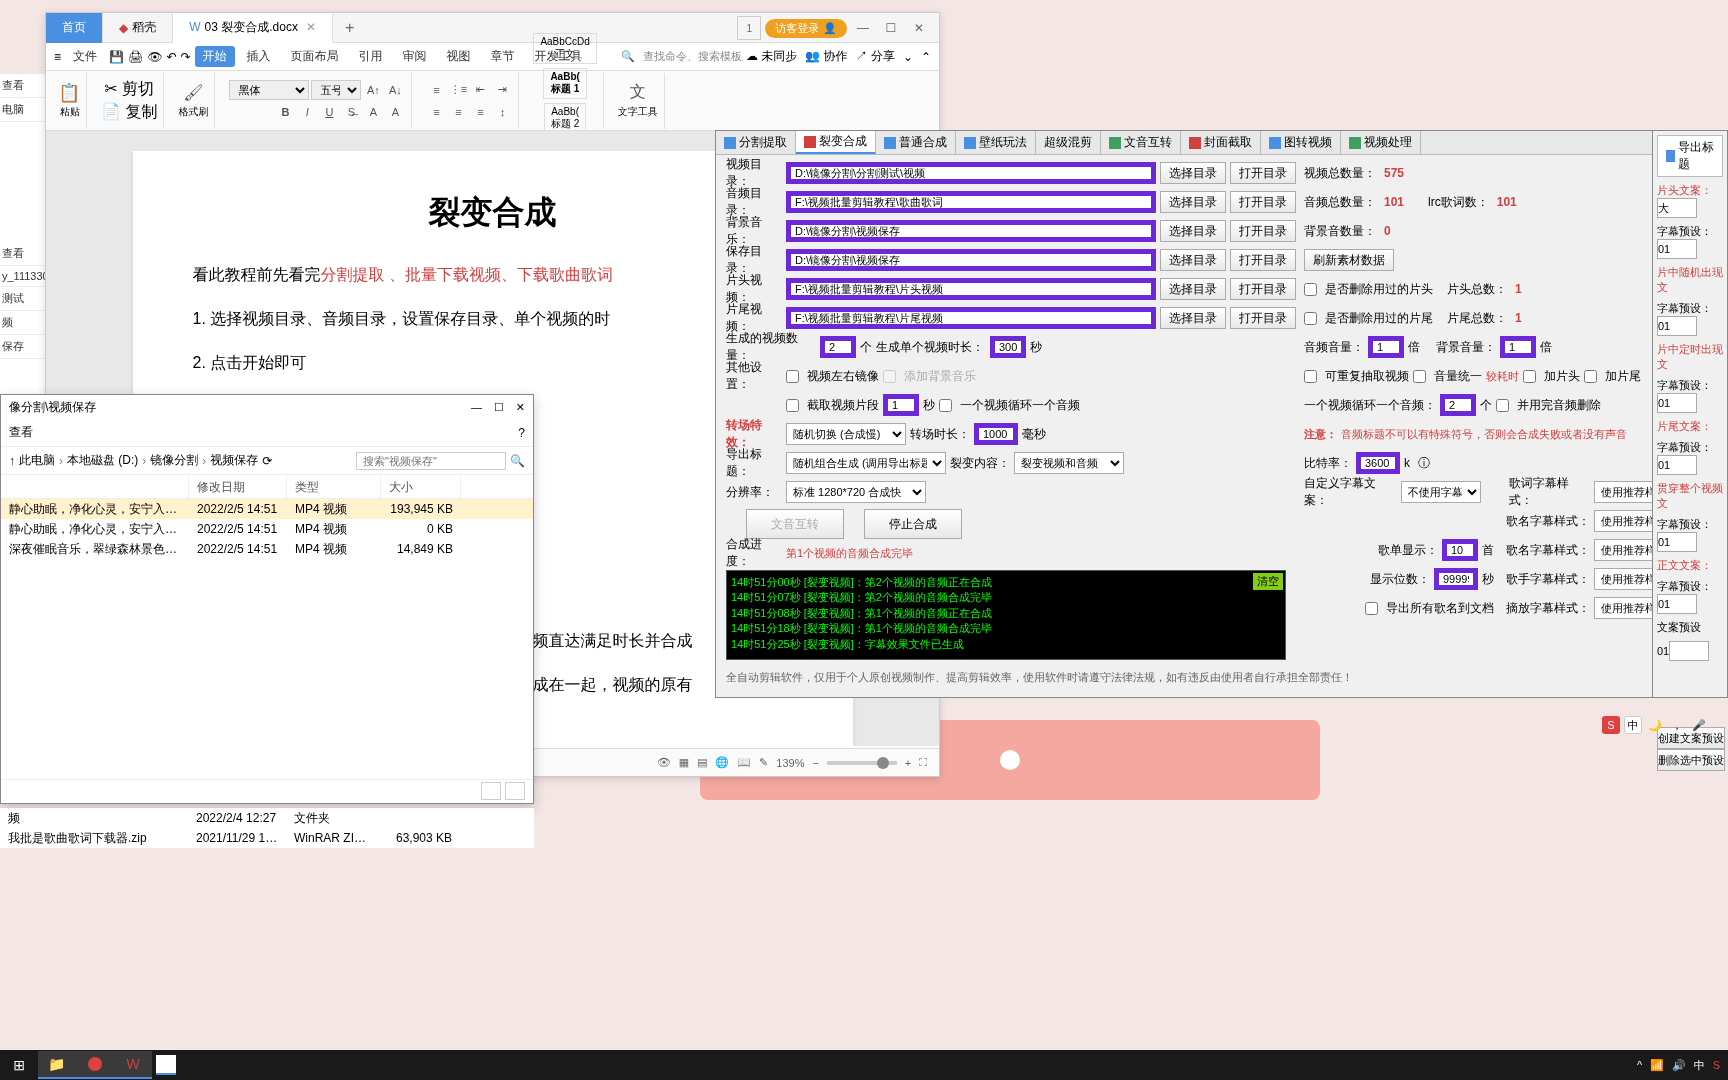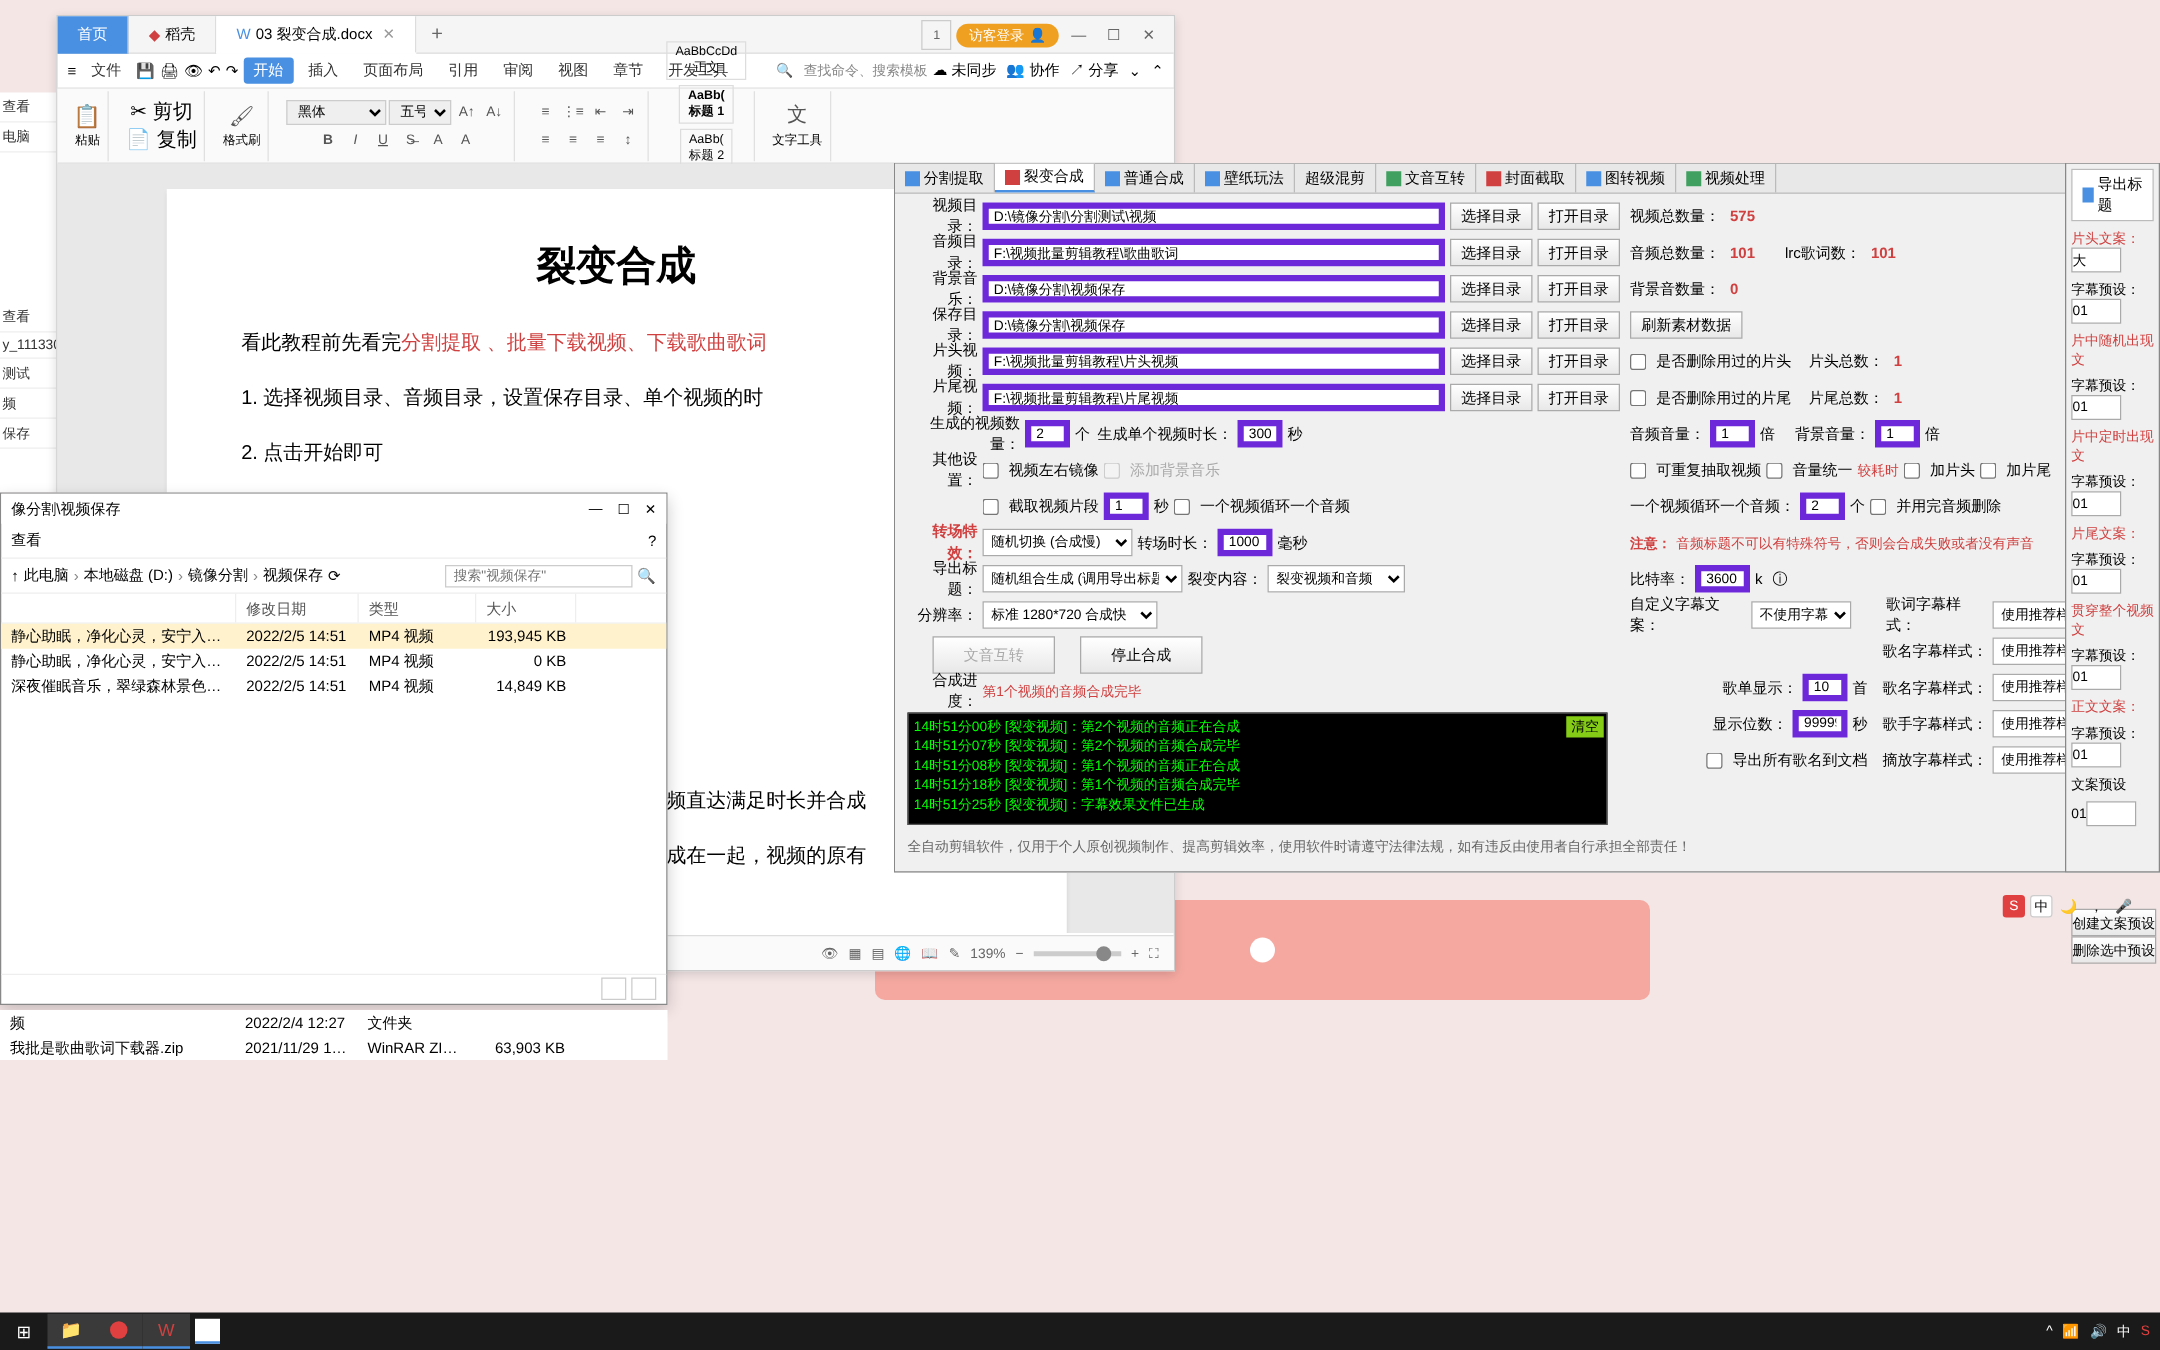--- a/index.html
+++ b/index.html
@@ -67,21 +67,21 @@
 .video-tabs { height: 24px; display: flex; background: #e8e8e8; border-bottom: 1px solid #bbb; }
 .video-tab { padding: 3px 8px; border-right: 1px solid #bbb; display: flex; align-items: center; gap: 3px; font-size: 12px; }
 .video-tab.active { background: #fff; border-bottom: 2px solid #4a90e2; }
 .tab-icon { width: 12px; height: 12px; display: inline-block; }
 
 .video-body { padding: 6px 10px; display: flex; gap: 8px; }
 .video-left { width: 570px; }
 .video-right { width: 380px; }
 
 .form-row { display: flex; align-items: center; gap: 4px; margin-bottom: 5px; height: 24px; }
-.form-label { width: 56px; text-align: right; font-size: 12px; }
+.form-label { width: 56px; font-size: 12px; }
 .form-label.red { color: #d04040; font-weight: bold; }
 .form-input { flex: 1; height: 22px; border: 5px solid #6d28d9; padding: 0 4px; font-size: 11px; background: #fff; }
 .form-input.tiny { flex: none; width: 36px; }
 .form-btn { height: 22px; padding: 0 8px; border: 1px solid #aaa; background: linear-gradient(#fff,#e8e8e8); font-size: 12px; }
 .form-btn.large { height: 30px; padding: 0 24px; }
 .stat-label { font-size: 12px; }
 .stat-val { color: #d04040; font-weight: bold; margin-left: 4px; }
 .form-check { display: flex; align-items: center; gap: 8px; font-size: 12px; }
 .form-select { height: 22px; border: 1px solid #aaa; font-size: 11px; background: #fff; padding: 0 2px; }
 .warn-text { color: #d04040; font-size: 11px; }
@@ -195,21 +195,21 @@
           <span>✂ <span>剪切</span></span>
         </div>
       <div class="ribbon-btns-row">
           <span>📄 <span>复制</span></span>
         </div>
     </div>
     <div class="ribbon-group">
       <div class="ribbon-btn" style="font-size:16px">🖌</div>
       <div style="font-size:10px">格式刷</div>
     </div>
-    <div class="ribbon-group" style="flex-direction:column;align-items:center">
+    <div class="ribbon-group" style="flex-direction:column;align-items:flex-end">
       <div class="ribbon-btns-row">
         <select class="ribbon-select" style="width:80px"><option>黑体</option></select>
         <select class="ribbon-select" style="width:50px"><option>五号</option></select>
         <span class="ribbon-btn">A↑</span>
         <span class="ribbon-btn">A↓</span>
       </div>
       <div class="ribbon-btns-row">
         <span class="ribbon-btn">
             <b>B</b>
           </span>

